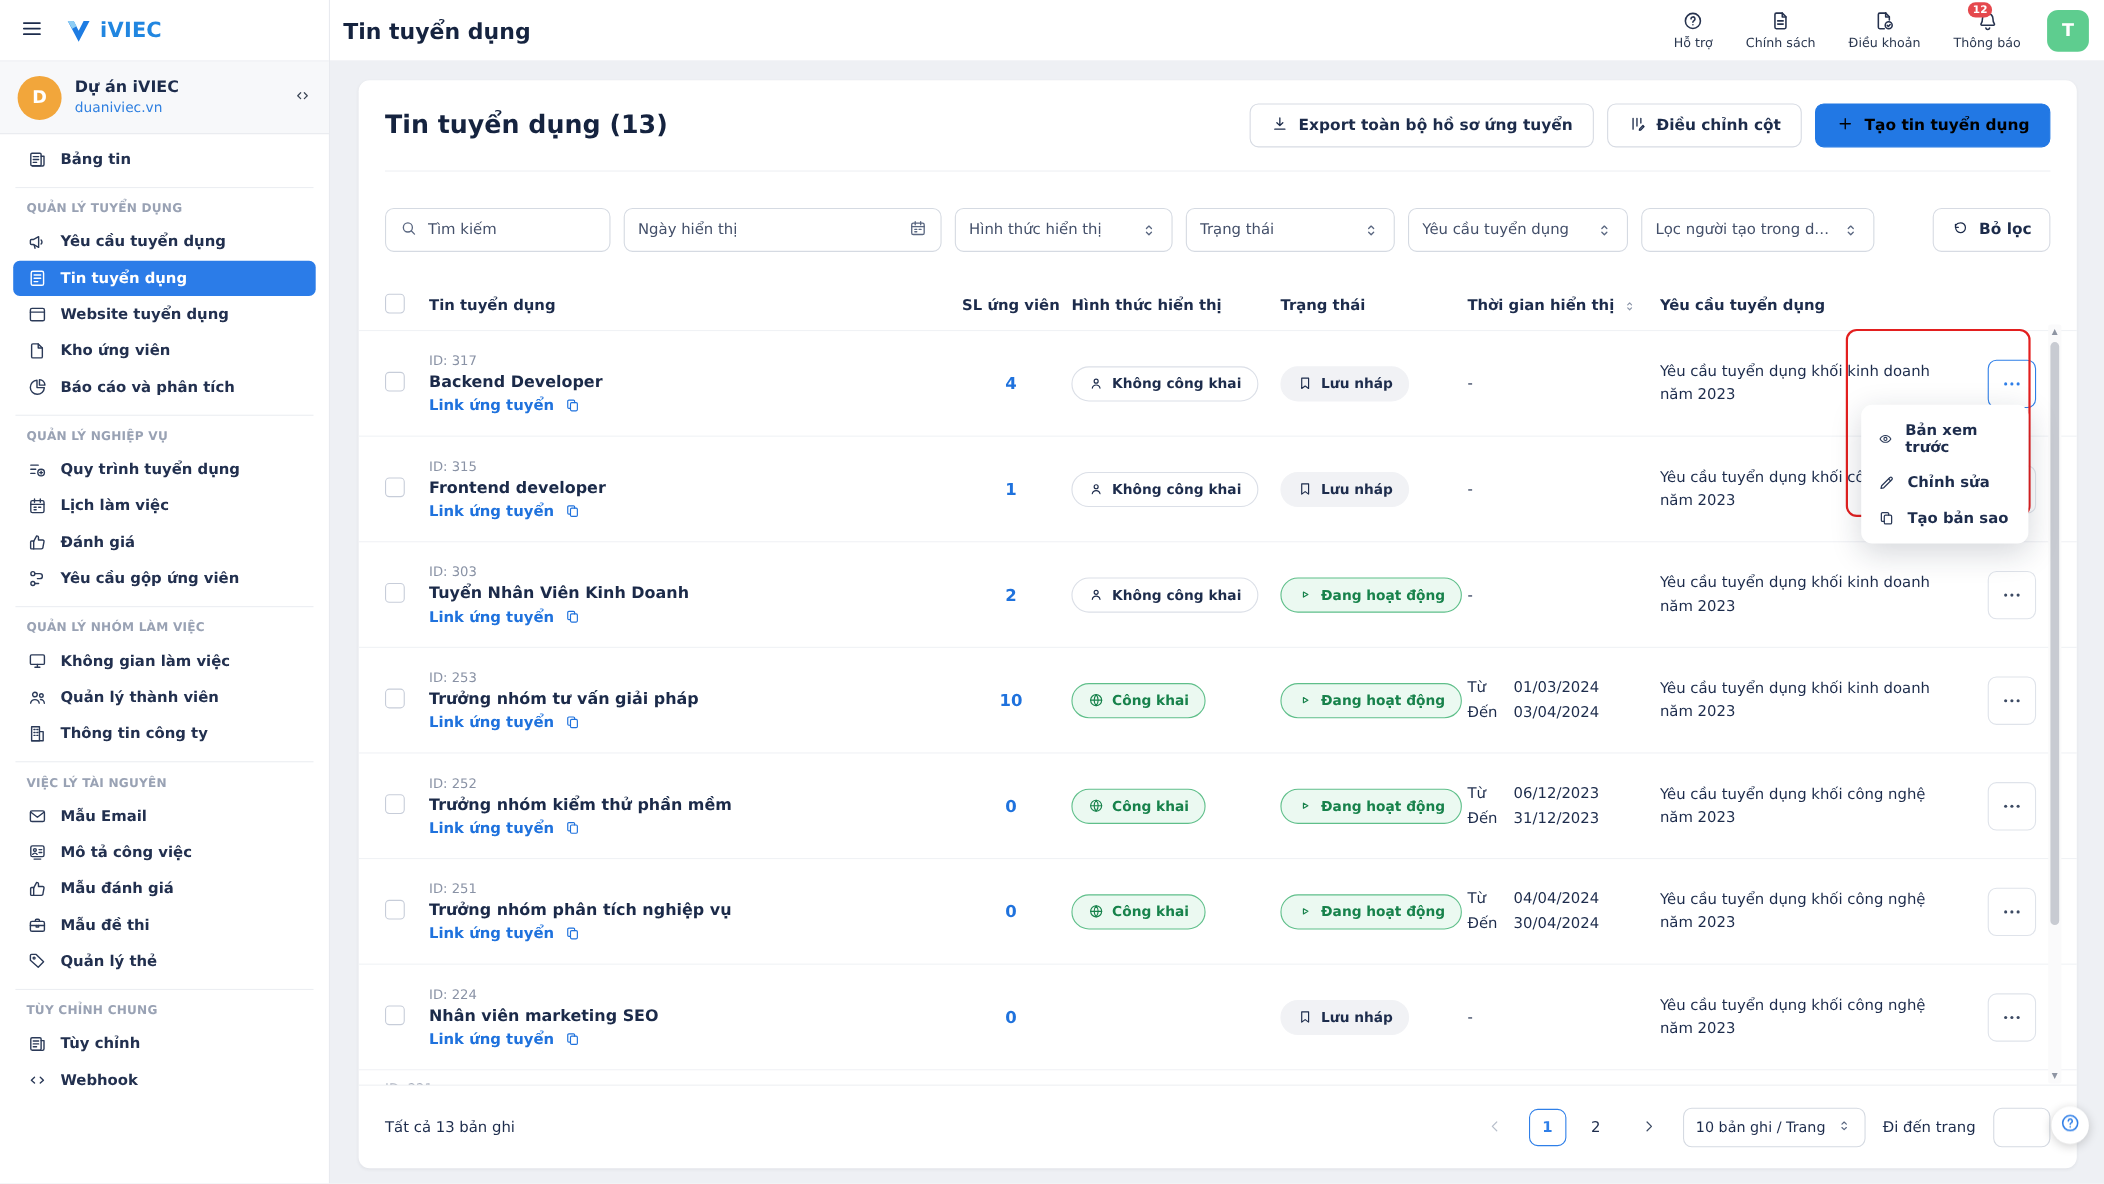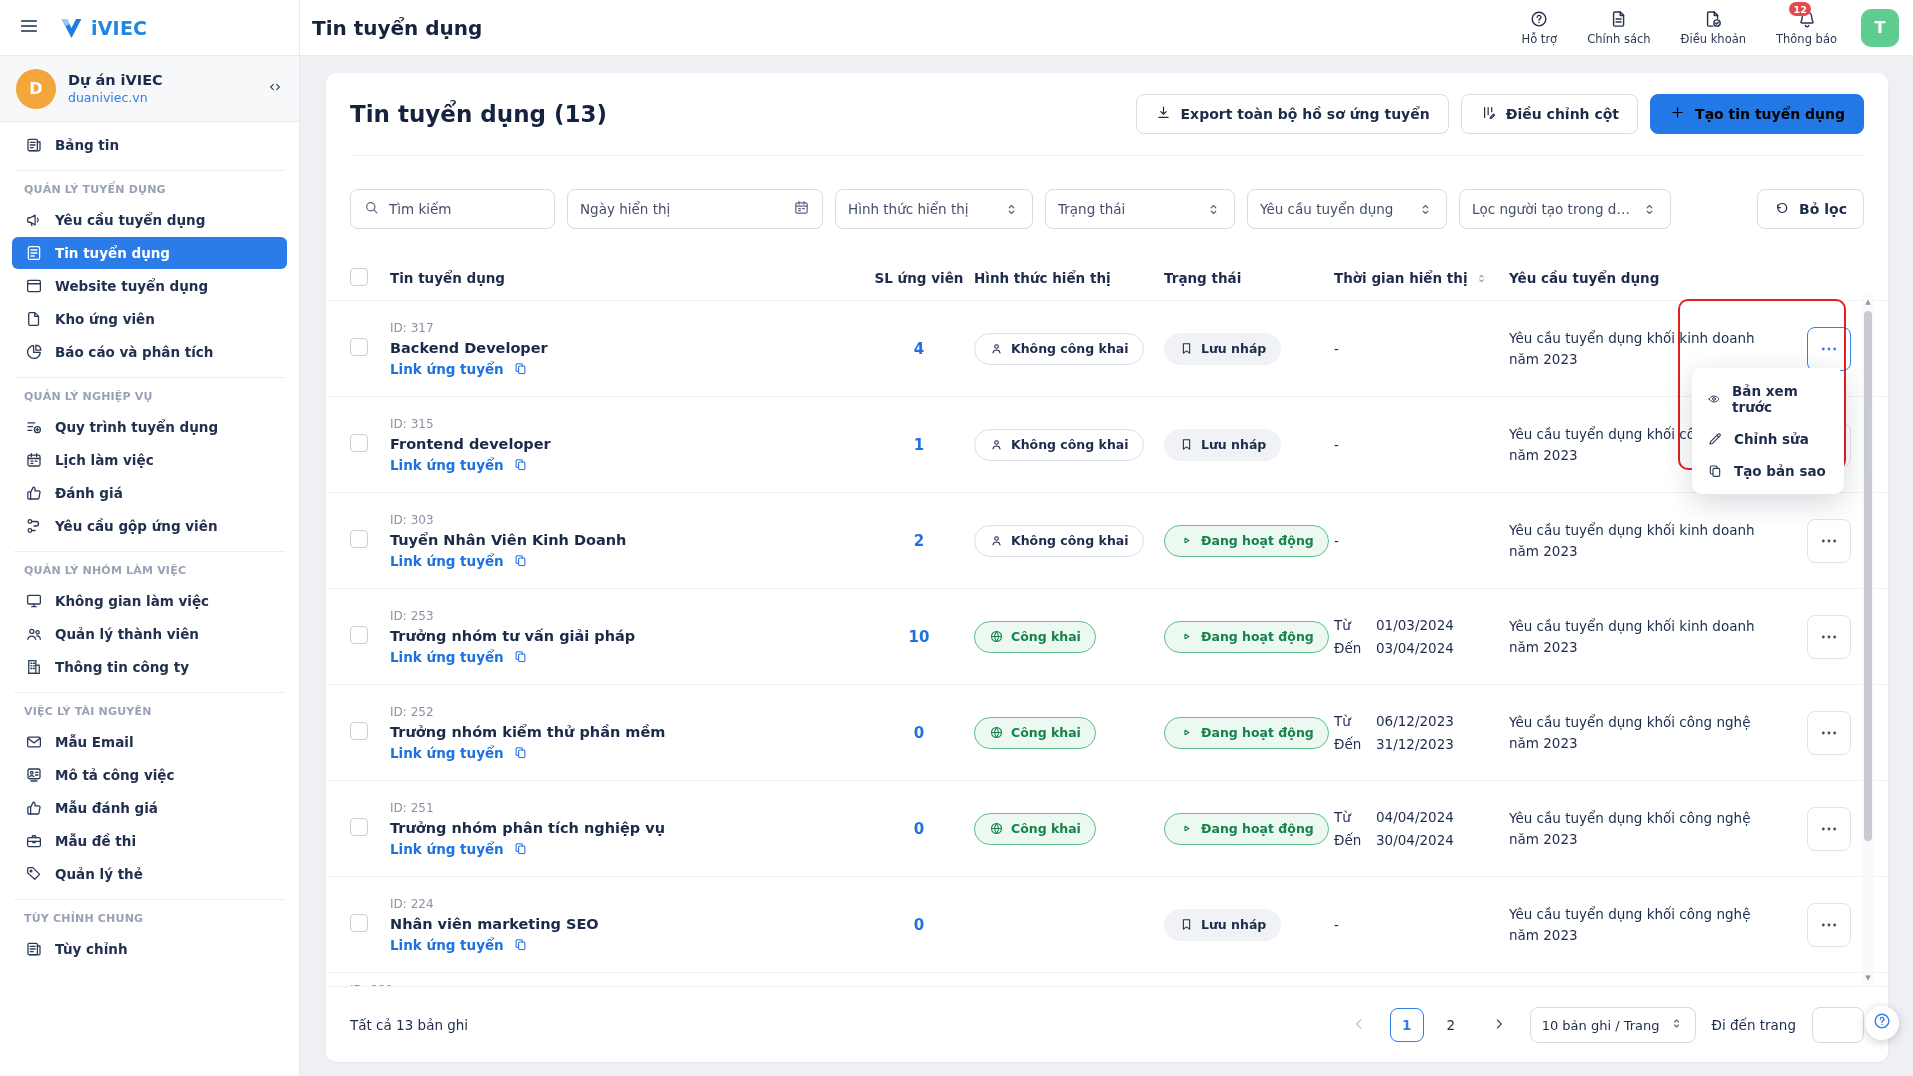--- a/index.html
+++ b/index.html
@@ -52,21 +52,21 @@
   .btn-primary { background:#2278e4; border-color:#2278e4; color:#000000; }
   .divider { height:1px; background:#eef0f3; margin:0 24px; }
 
   
   .filters { display:flex; gap:12px; padding:33px 24px 27px; align-items:center; }
   .f-box { height:40px; border:1px solid #d5dae2; border-radius:8px; display:flex; align-items:center; gap:9px; padding:0 12px; color:#44506a; font-size:13.5px; background:#fff; cursor:pointer; }
   .f-box .ic { width:17px; height:17px; color:#5a6781; flex-shrink:0; }
   .f-box input { border:none; outline:none; width:100%; font:inherit; color:#44506a; background:transparent; }
   .f-box input::placeholder { color:#44506a; opacity:1; }
   .f-search { width:205px; }
-  .f-date  { width:256px; justify-content:space-between; }
+  .f-date  { width:289px; justify-content:space-between; }
   .f-sel   { justify-content:space-between; }
   .f-sel .txt { white-space:nowrap; overflow:hidden; text-overflow:ellipsis; }
   .f-clear { margin-left:auto; height:40px; border:1px solid #d7dbe3; border-radius:8px; background:#fff; display:inline-flex; align-items:center; gap:9px; padding:0 16px; font-size:14px; font-weight:600; color:#1c2b4a; cursor:pointer; font-family:inherit; }
   .f-clear .ic { width:16px; height:16px; }
 
   
   .tgrid { display:grid; grid-template-columns:40px 474px 110px 190px 170px 175px 285px 1fr; align-items:center; padding:0 24px; }
   .t-head { height:44px; font-size:13.5px; font-weight:700; color:#1d2c4c; }
   .th { display:flex; align-items:center; gap:6px; }
   .th-center { justify-content:center; }
@@ -299,20 +299,26 @@
         </div>
         <div class="nav-divider"></div>
         <div class="nav-section">TÙY CHỈNH CHUNG</div>
         <div class="nav-item">
           <svg class="ic " viewBox="0 0 24 24">
             <rect x="4" y="4.5" width="12.5" height="15" rx="1.5"></rect>
             <path d="M7 8.5h6.5M7 12h6.5M7 15.5h4"></path>
             <path d="M16.5 8H20v10a1.8 1.8 0 0 1-1.8 1.8H6"></path>
           </svg>
           <span class="nav-lbl">Tùy chỉnh</span>
+        </div>
+        <div class="nav-item">
+          <svg class="ic " viewBox="0 0 24 24">
+            <path d="m8.5 8.5-3.8 3.5 3.8 3.5M15.5 8.5l3.8 3.5-3.8 3.5"></path>
+          </svg>
+          <span class="nav-lbl">Webhook</span>
         </div>
       </nav>
   </aside>
 
   <div class="main">
     <header class="topbar">
       <div class="topbar-title">Tin tuyển dụng</div>
       <div class="tb-actions">
           <div class="tb-action">
             <svg class="ic " viewBox="0 0 24 24">

